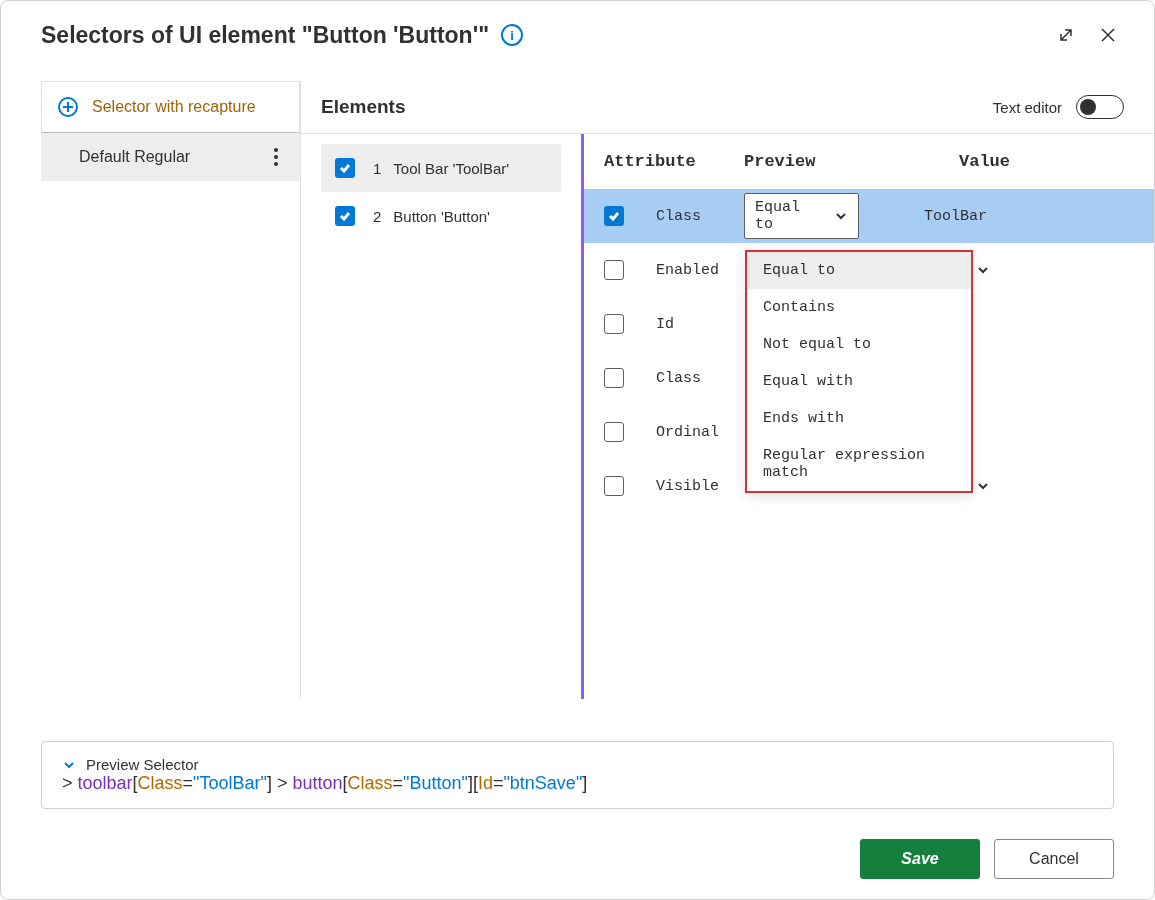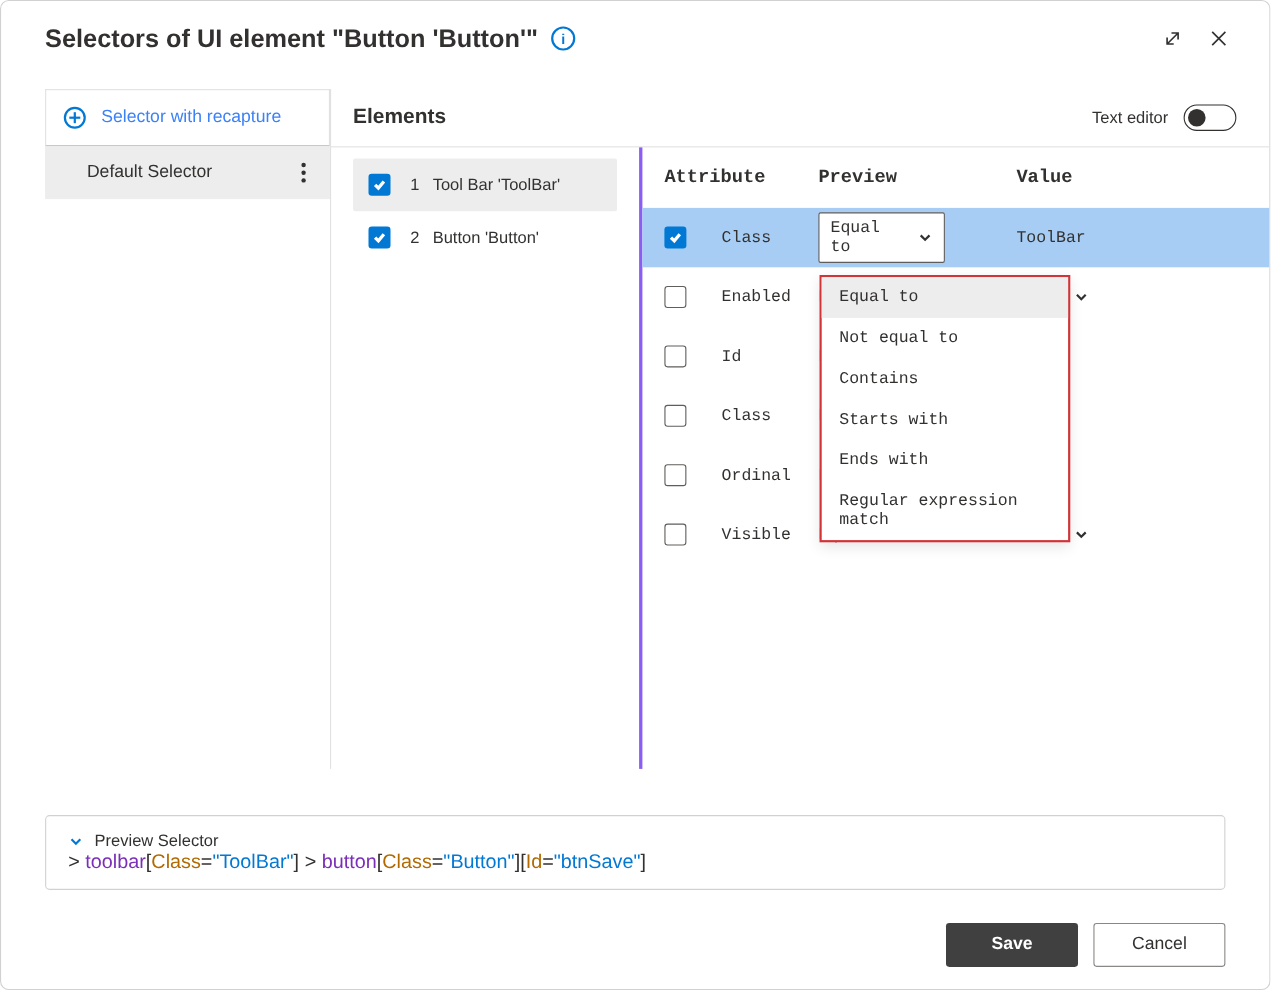--- a/index.html
+++ b/index.html
@@ -9,21 +9,21 @@
   .header { display: flex; align-items: center; padding: 18px 30px 18px 40px; }
   .title { font-size: 23px; font-weight: 600; color: #323130; }
   .info-icon { margin-left: 12px; width: 22px; height: 22px; border: 2px solid #0078d4; border-radius: 50%; display: flex; align-items: center; justify-content: center; color: #0078d4; font-weight: 600; font-size: 13px; font-style: normal;}
   .spacer { flex: 1; }
   .win-btn { width: 32px; height: 32px; display: flex; align-items: center; justify-content: center; margin-left: 10px; cursor: pointer; }
   .expand-icon svg, .close-icon svg { stroke: #323130; }
   
   .body { display: flex; position: absolute; top: 80px; bottom: 200px; left: 0; right: 0; }
   
   .sidebar { width: 300px; display: flex; flex-direction: column; border-right: 1px solid #e1e1e1; padding-left: 40px;}
-  .recapture { display: flex; align-items: center; height: 52px; border: 1px solid #e1e1e1; padding: 0 16px; font-size: 16px; color: #3b82f6; cursor:pointer; border-bottom: 1px solid #bbb;}
+  .recapture { display: flex; align-items: center; height: 52px; border: 1px solid #e1e1e1; padding: 0 16px; font-size: 16px; color: #a16207; cursor:pointer; border-bottom: 1px solid #bbb;}
   .recapture .plus-icon { width: 20px; height: 20px; border: 2px solid #0078d4; border-radius: 50%; position: relative; margin-right: 14px; }
   .recapture .plus-icon::before, .recapture .plus-icon::after { content:""; position:absolute; background:#0078d4; }
   .recapture .plus-icon::before { left:3px; right:3px; top:50%; height:2px; transform:translateY(-50%);}
   .recapture .plus-icon::after { top:3px; bottom:3px; left:50%; width:2px; transform:translateX(-50%);}
   .selector-item { display: flex; align-items: center; justify-content: space-between; height: 48px; background: #ededed; padding: 0 18px 0 38px; font-size: 16px; cursor:pointer;}
   .more-icon { display:flex; flex-direction:column; gap:3px; padding:4px;}
   .more-icon span { width:4px; height:4px; background:#323130; border-radius:50%;}
   
   .main { flex:1; display:flex; flex-direction:column; padding: 0; }
   .main-header { display:flex; align-items:center; justify-content:space-between; padding: 14px 30px 14px 20px; border-bottom: 1px solid #e1e1e1;}
@@ -38,21 +38,21 @@
   .element-row.selected { background:#ededed; }
   .checkbox { width:20px; height:20px; border-radius:3px; background:#0078d4; display:flex; align-items:center; justify-content:center; margin-right:18px; flex-shrink:0;}
   .checkbox.unchecked { background:#fff; border:1px solid #605e5c;}
   .checkbox svg { stroke:#fff; stroke-width:3; fill:none;}
   .element-num { margin-right:12px; color:#323130;}
   
   .attributes-panel { flex:1; border-left:3px solid #8b5cf6; position:relative;font-family:Liberation Mono, monospace; }
   .attr-header { display:flex; padding:18px 20px; font-size:17px; font-weight:600;}
   .attr-header .col-attr { width:140px;}
   .attr-header .col-op { width:180px;}
-  .attr-header .col-val { flex:1;}
+  .attr-header .col-val { flex:1;margin-left:35px;}
   .attr-row { display:flex; align-items:center; height:54px; padding:0 20px; font-size:15px;}
   .attr-row.highlighted { background:#a7cdf5;}
   .attr-row .col-attr { width:140px; display:flex; align-items:center; gap:14px;}
   .attr-row .col-op { width:180px; display:flex; align-items:center; gap:10px;}
   .attr-row .col-val { flex:1; display:flex; align-items:center; gap:16px;}
   .op-select { border:1px solid #605e5c; background:#fff; padding:5px 10px; display:flex; align-items:center; gap:8px; border-radius:2px; cursor:pointer; width:115px; justify-content:space-between;}
   .op-text { display:flex; align-items:center; gap:8px;}
   .chevron { width:14px; height:14px; }
   .chevron svg { stroke:#323130; stroke-width:2; fill:none;}
   
@@ -64,21 +64,21 @@
   .preview-header { display:flex; align-items:center; gap:10px; font-size:15px; cursor:pointer;}
   .preview-code { font-size:18px; font-family:"Segoe UI", Arial, sans-serif;}
   .preview-code .gt { color:#323130;}
   .preview-code .tag { color:#7b2eb8;}
   .preview-code .attr { color:#b26a00;}
   .preview-code .val { color:#0078d4;}
   .preview-code .br { color:#323130;}
   
   .footer { position:absolute; bottom:20px; right:40px; display:flex; gap:14px;}
   .btn { height:40px; padding:0 32px; font-size:16px; border-radius:3px; cursor:pointer; display:flex; align-items:center; justify-content:center; min-width:120px;}
-  .btn-primary { background:#404040; color:#fff; border:none; font-weight:600;}
+  .btn-primary { background:#15803d; color:#fff; border:none; font-weight:600;font-style:italic;}
   .btn-secondary { background:#fff; color:#323130; border:1px solid #8a8886;}
 </style>
 </head>
 <body>
 
 <div class="dialog">
 
   <div class="header">
     <span class="title">Selectors of UI element "Button 'Button'"</span>
     <span class="info-icon">i</span>
@@ -95,21 +95,21 @@
     </span>
   </div>
 
   <div class="body">
     <div class="sidebar">
       <div class="recapture">
         <span class="plus-icon"></span>
         <span>Selector with recapture</span>
       </div>
       <div class="selector-item">
-        <span>Default Selector</span>
+        <span>Default Regular</span>
         <span class="more-icon">
             <span></span>
             <span></span>
             <span></span>
           </span>
       </div>
     </div>
 
     <div class="main">
       <div class="main-header">
@@ -157,23 +157,23 @@
                   <span>Class</span>
                 </div>
                 <div class="col-op">
                   <div class="op-select" style="position:relative;">
                     <span>Equal to</span>
                     <span class="chevron"><svg width="14" height="14" viewBox="0 0 14 14">
                         <path d="M3 5 L7 9 L11 5"></path>
                       </svg></span>
                     <div class="dropdown">
                       <div class="dropdown-item hover">Equal to</div>
+                      <div class="dropdown-item">Contains</div>
                       <div class="dropdown-item">Not equal to</div>
-                      <div class="dropdown-item">Contains</div>
-                      <div class="dropdown-item">Starts with</div>
+                      <div class="dropdown-item">Equal with</div>
                       <div class="dropdown-item">Ends with</div>
                       <div class="dropdown-item">Regular expression match</div>
                     </div>
                   </div>
                 </div>
                 <div class="col-val">
                   <span>ToolBar</span>
                 </div>
               </div>
               <div class="attr-row">

